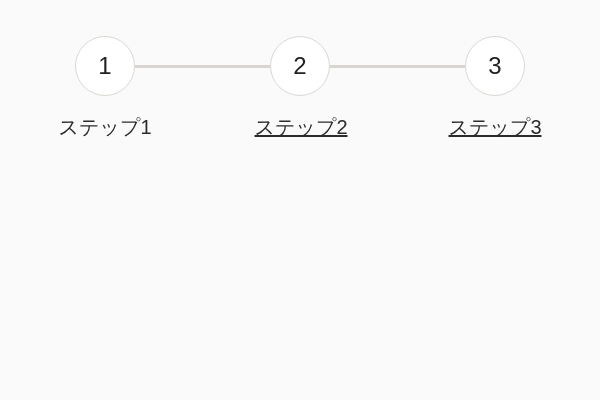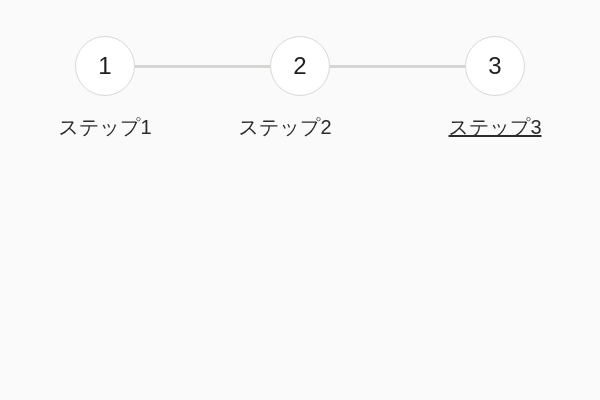--- a/index.html
+++ b/index.html
@@ -89,21 +89,21 @@
     position: absolute;
     top: 0;
     width: 190px;
     text-align: center;
     font-size: 20px;
     line-height: 30px;
     color: #2b2b2b;
     white-space: nowrap;
   }
   .label-1 { left: 10px; }
-  .label-2 { left: 190px; }
+  .label-2 { left: 206px; text-decoration: underline; }
   .label-3 { left: 400px; text-decoration: underline; }
 </style>
 </head>
 <body>
 
 <div class="stepper-wrap">
 
   <div class="connector connector-1"></div>
   <div class="connector connector-2"></div>
 

